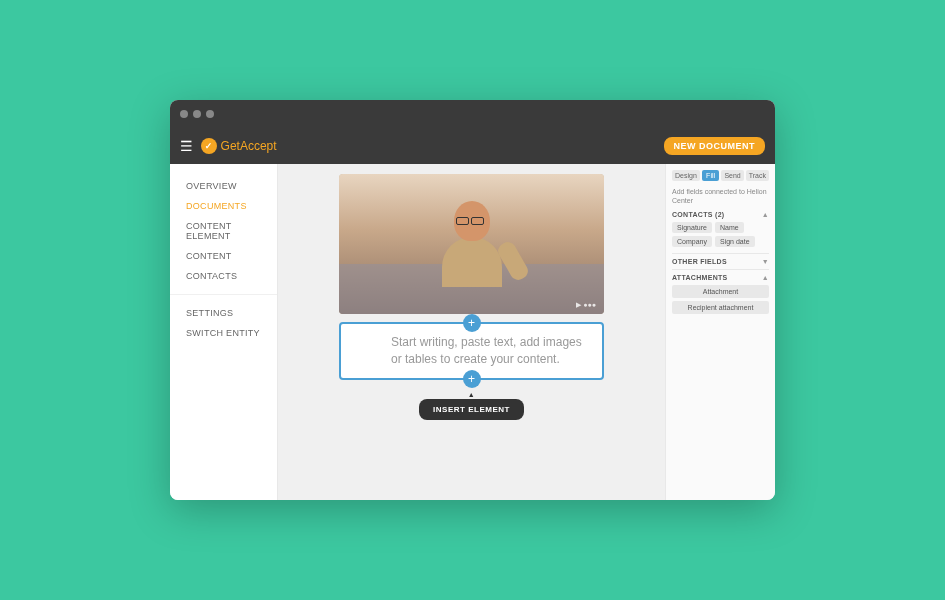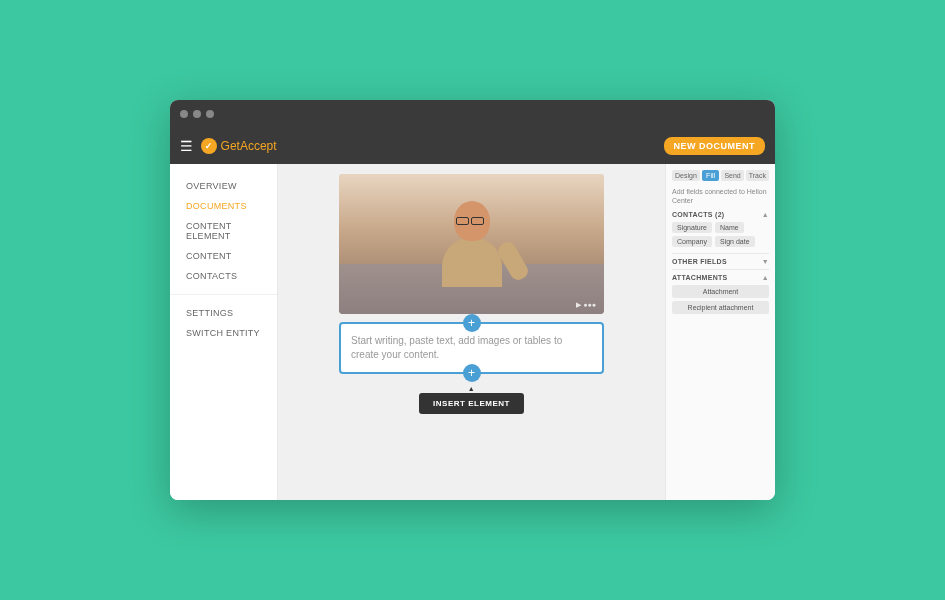--- a/index.html
+++ b/index.html
@@ -245,23 +245,24 @@
       font-size: 12px;
       line-height: 1;
     }
     .editor-placeholder-title {
       font-size: 10px;
       color: #333;
       font-weight: 500;
       margin-bottom: 4px;
     }
     .editor-placeholder-text {
-      font-size: 10px;
+      font-size: 12px;
       color: #999;
       line-height: 1.4;
+      margin-left: 40px;
     }
     .editor-plus-bottom {
       position: absolute;
       bottom: -10px;
       left: 50%;
       transform: translateX(-50%);
       width: 18px;
       height: 18px;
       background: #4a9fd4;
       border-radius: 50%;
@@ -274,21 +275,21 @@
     }
     
     .insert-btn-wrapper {
       margin-top: 10px;
     }
     .insert-element-btn {
       background: #333;
       color: #fff;
       border: none;
       padding: 6px 14px;
-      border-radius: 3px;
+      border-radius: 8px;
       font-size: 8px;
       font-weight: 600;
       cursor: pointer;
       letter-spacing: 0.5px;
       text-transform: uppercase;
       position: relative;
     }
     .insert-element-btn::before {
       content: '▲';
       position: absolute;

